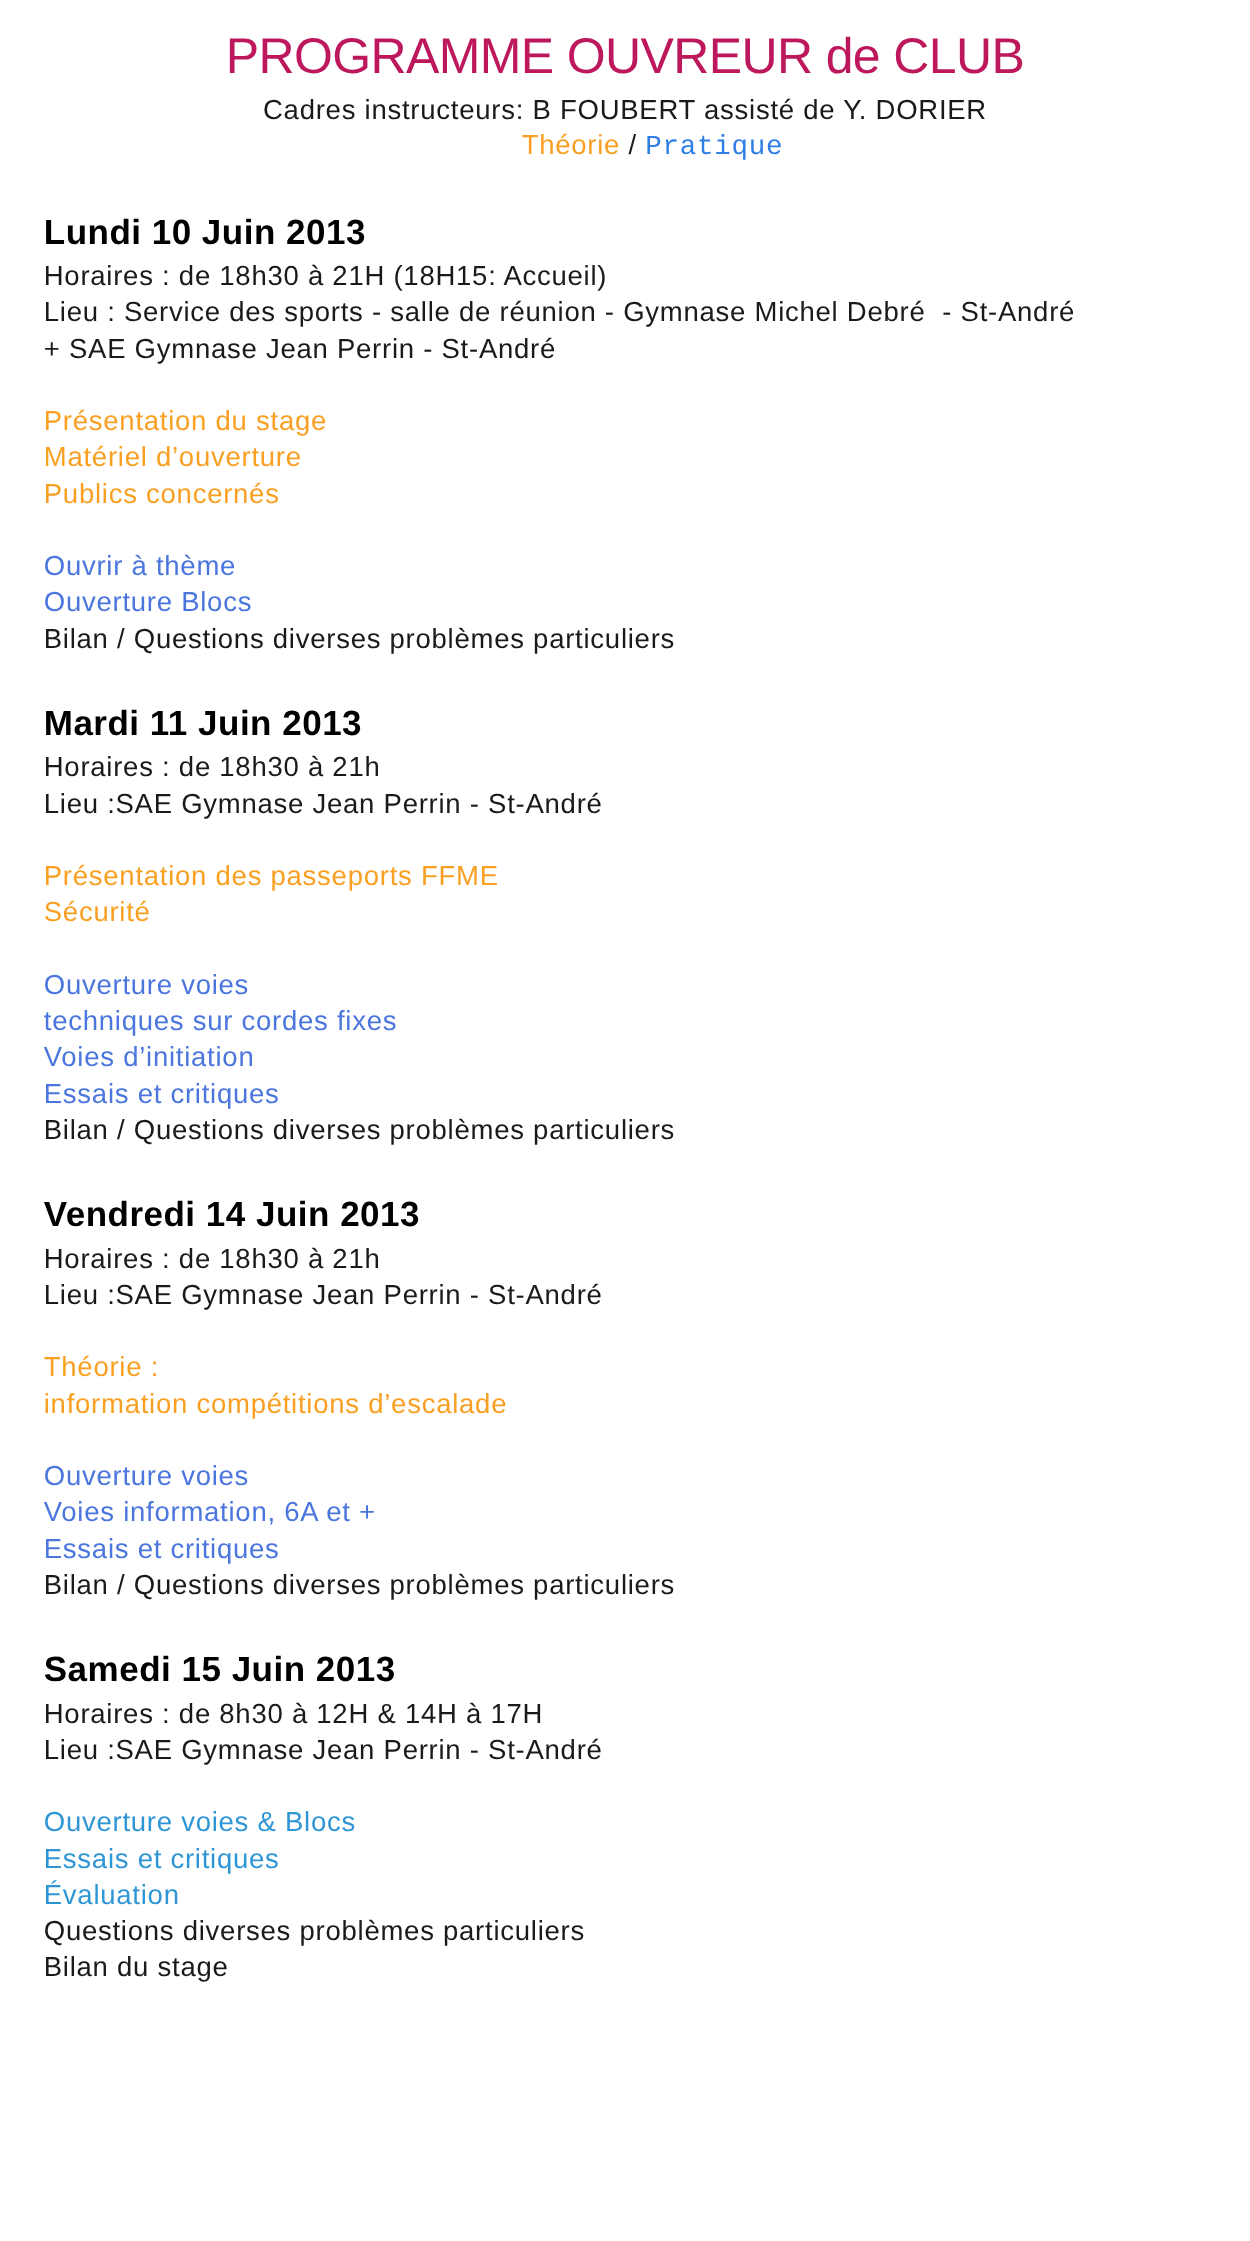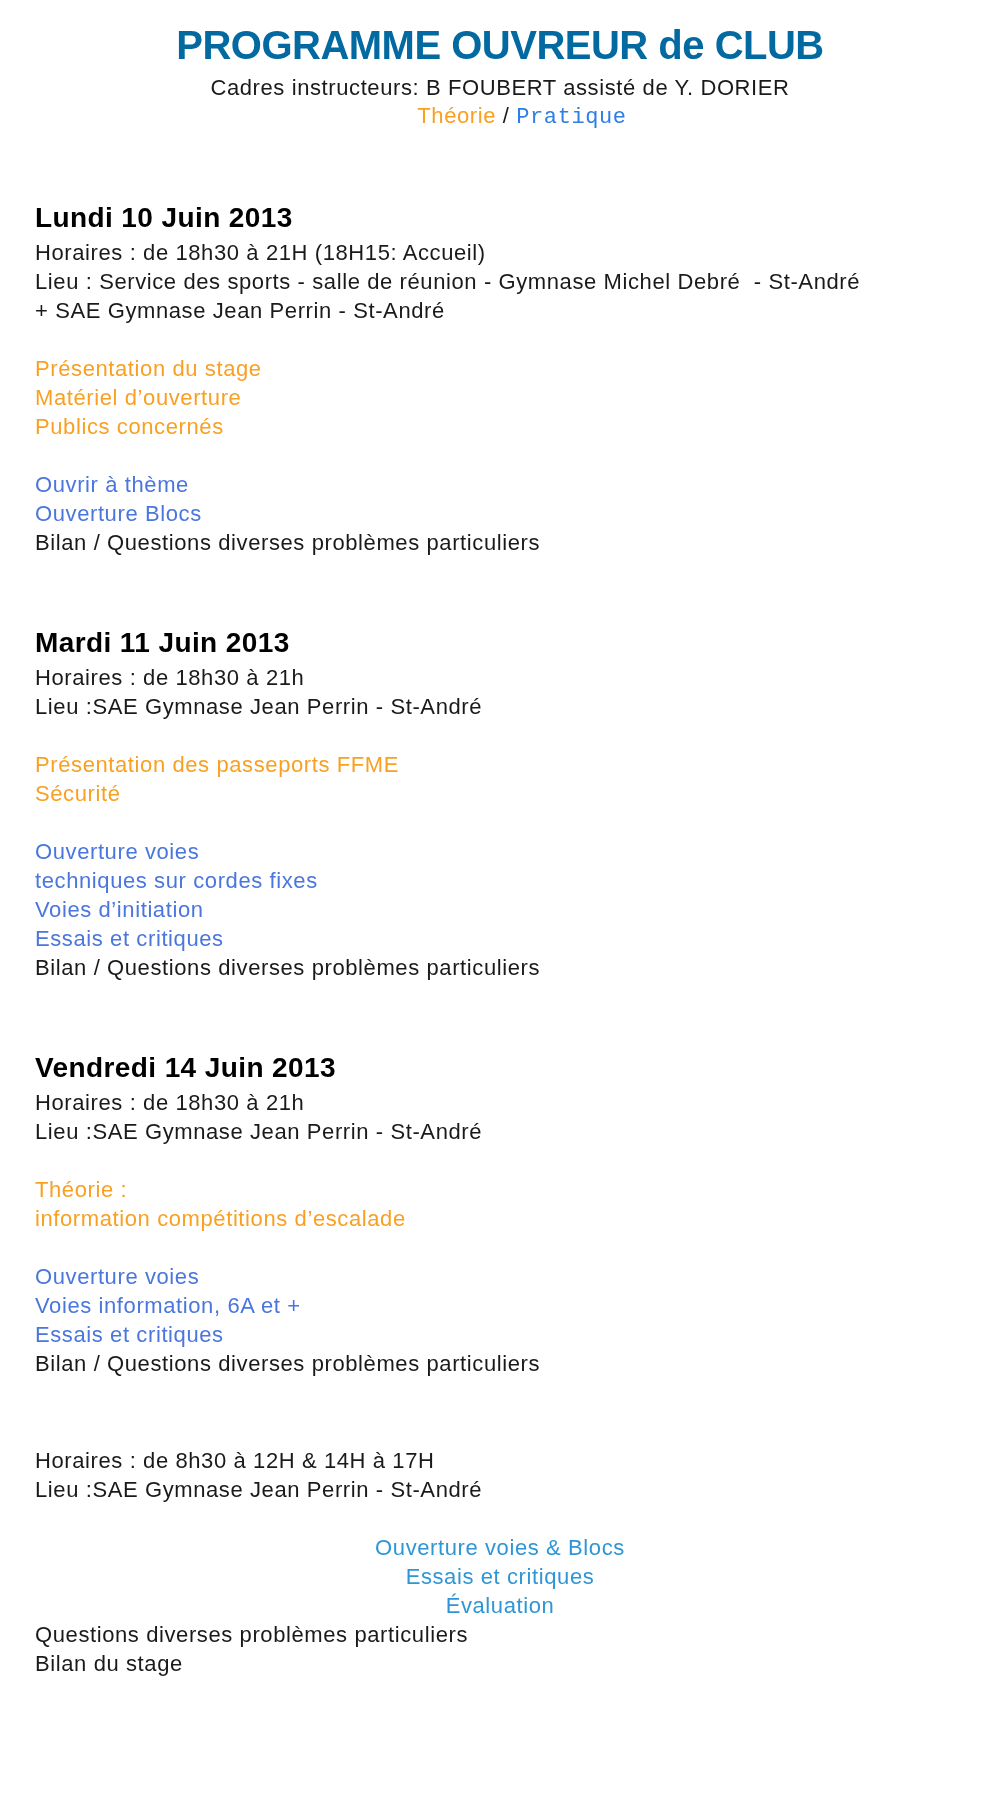--- a/index.html
+++ b/index.html
@@ -17,42 +17,42 @@
     color: #1a1a1a;
     font-size: 22px;
     line-height: 29px;
     letter-spacing: 0.6px;
   }
   .doc-header { text-align: center; }
   .doc-title {
     margin: 0;
     font-size: 40px;
     line-height: 46px;
-    font-weight: 700;
+    font-weight: 400;
     letter-spacing: -0.5px;
-    color: #0369a1;
+    color: #be185d;
   }
   .doc-subtitle {
     margin: 6px 0 0 0;
     font-size: 22px;
     line-height: 28px;
     color: #1a1a1a;
   }
   .doc-legend {
     margin: 0;
     font-size: 22px;
     line-height: 28px;
   }
   .c-theorie { color: #F9A023; margin-left: 44px; }
   .c-pratique { color: #4A76DD; }
-  .c-pratique-alt { color: #2F96D6; text-align: center; }
+  .c-pratique-alt { color: #2F96D6; }
   .c-legend-pratique { color: #2E7EE5; font-family: Liberation Mono, monospace; }
   .pre { white-space: pre-wrap; }
 
-  .section { margin-top: 68px; }
+  .section { margin-top: 36px; }
   .section-title {
     margin: 0 0 2px 0;
     font-size: 28px;
     line-height: 36px;
     font-weight: 700;
     color: #000000;
     letter-spacing: 0.4px;
   }
   .section p { margin: 0; }
   .group { margin-top: 29px; }
@@ -118,20 +118,21 @@
     </div>
     <div class="group">
       <p class="c-pratique">Ouverture voies</p>
       <p class="c-pratique">Voies information, 6A et +</p>
       <p class="c-pratique">Essais et critiques</p>
       <p>Bilan / Questions diverses problèmes particuliers</p>
     </div>
   </div>
 
   <div class="section">
+    <h2 class="section-title">Samedi 15 Juin 2013</h2>
     <div>
       <p class="pre">Horaires : de 8h30 à 12H &amp; 14H à 17H</p>
       <p class="pre">Lieu :SAE Gymnase Jean Perrin - St-André</p>
     </div>
     <div class="group">
       <p class="c-pratique-alt">Ouverture voies &amp; Blocs</p>
       <p class="c-pratique-alt">Essais et critiques</p>
       <p class="c-pratique-alt">Évaluation</p>
       <p>Questions diverses problèmes particuliers</p>
       <p>Bilan du stage</p>

